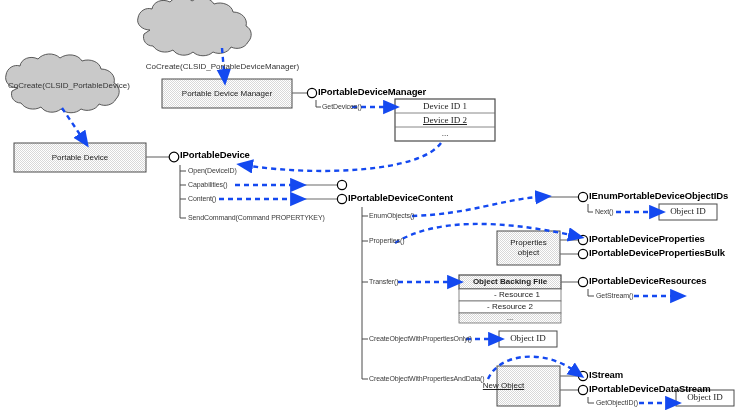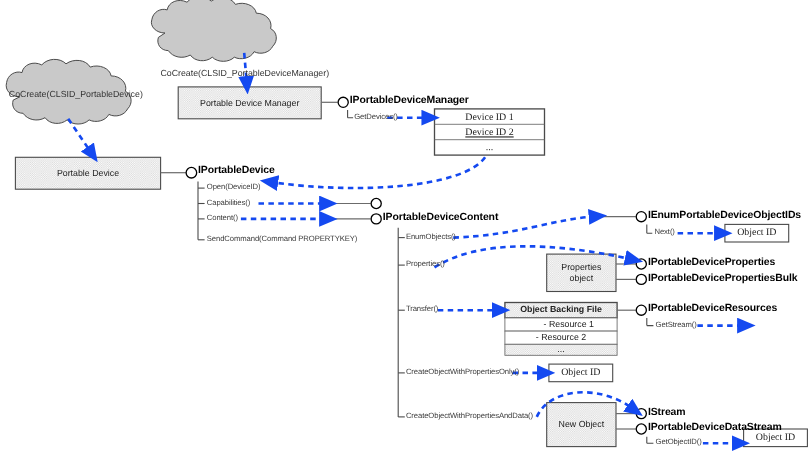--- a/index.html
+++ b/index.html
@@ -177,21 +177,21 @@
     </g>
   </svg>
 
   <div class="lbl cloud-text" style="left:140px;top:18px;width:165px;margin-top:44px;">CoCreate(CLSID_PortableDeviceManager)</div>
   <div class="lbl cloud-text" style="left:8px;top:81px;width:110px;">CoCreate(CLSID_PortableDevice)</div>
 
   <div class="lbl box-text" style="left:162px;top:89px;width:130px;">Portable Device Manager</div>
   <div class="lbl box-text" style="left:14px;top:153px;width:132px;">Portable Device</div>
   <div class="lbl box-text" style="left:497px;top:238px;width:63px;">Properties</div>
   <div class="lbl box-text" style="left:497px;top:248px;width:63px;">object</div>
-  <div class="lbl box-text" style="left:497px;top:381px;width:63px;">New Object</div>
+  <div class="lbl box-text" style="left:472px;top:381px;width:63px;text-decoration:underline;">New Object</div>
 
   <div class="lbl box-text serif" style="left:395px;top:101px;width:100px;">Device ID 1</div>
   <div class="lbl box-text serif" style="left:395px;top:115px;width:100px;text-decoration:underline;">Device ID 2</div>
   <div class="lbl box-text serif" style="left:395px;top:128px;width:100px;">...</div>
 
   <div class="lbl box-text bold" style="left:459px;top:277px;width:102px;">Object Backing File</div>
   <div class="lbl box-text" style="left:454px;top:290px;width:102px;margin-left:12px;">- Resource 1</div>
   <div class="lbl box-text" style="left:459px;top:302px;width:102px;">- Resource 2</div>
   <div class="lbl box-text" style="left:459px;top:313px;width:102px;">...</div>
 

